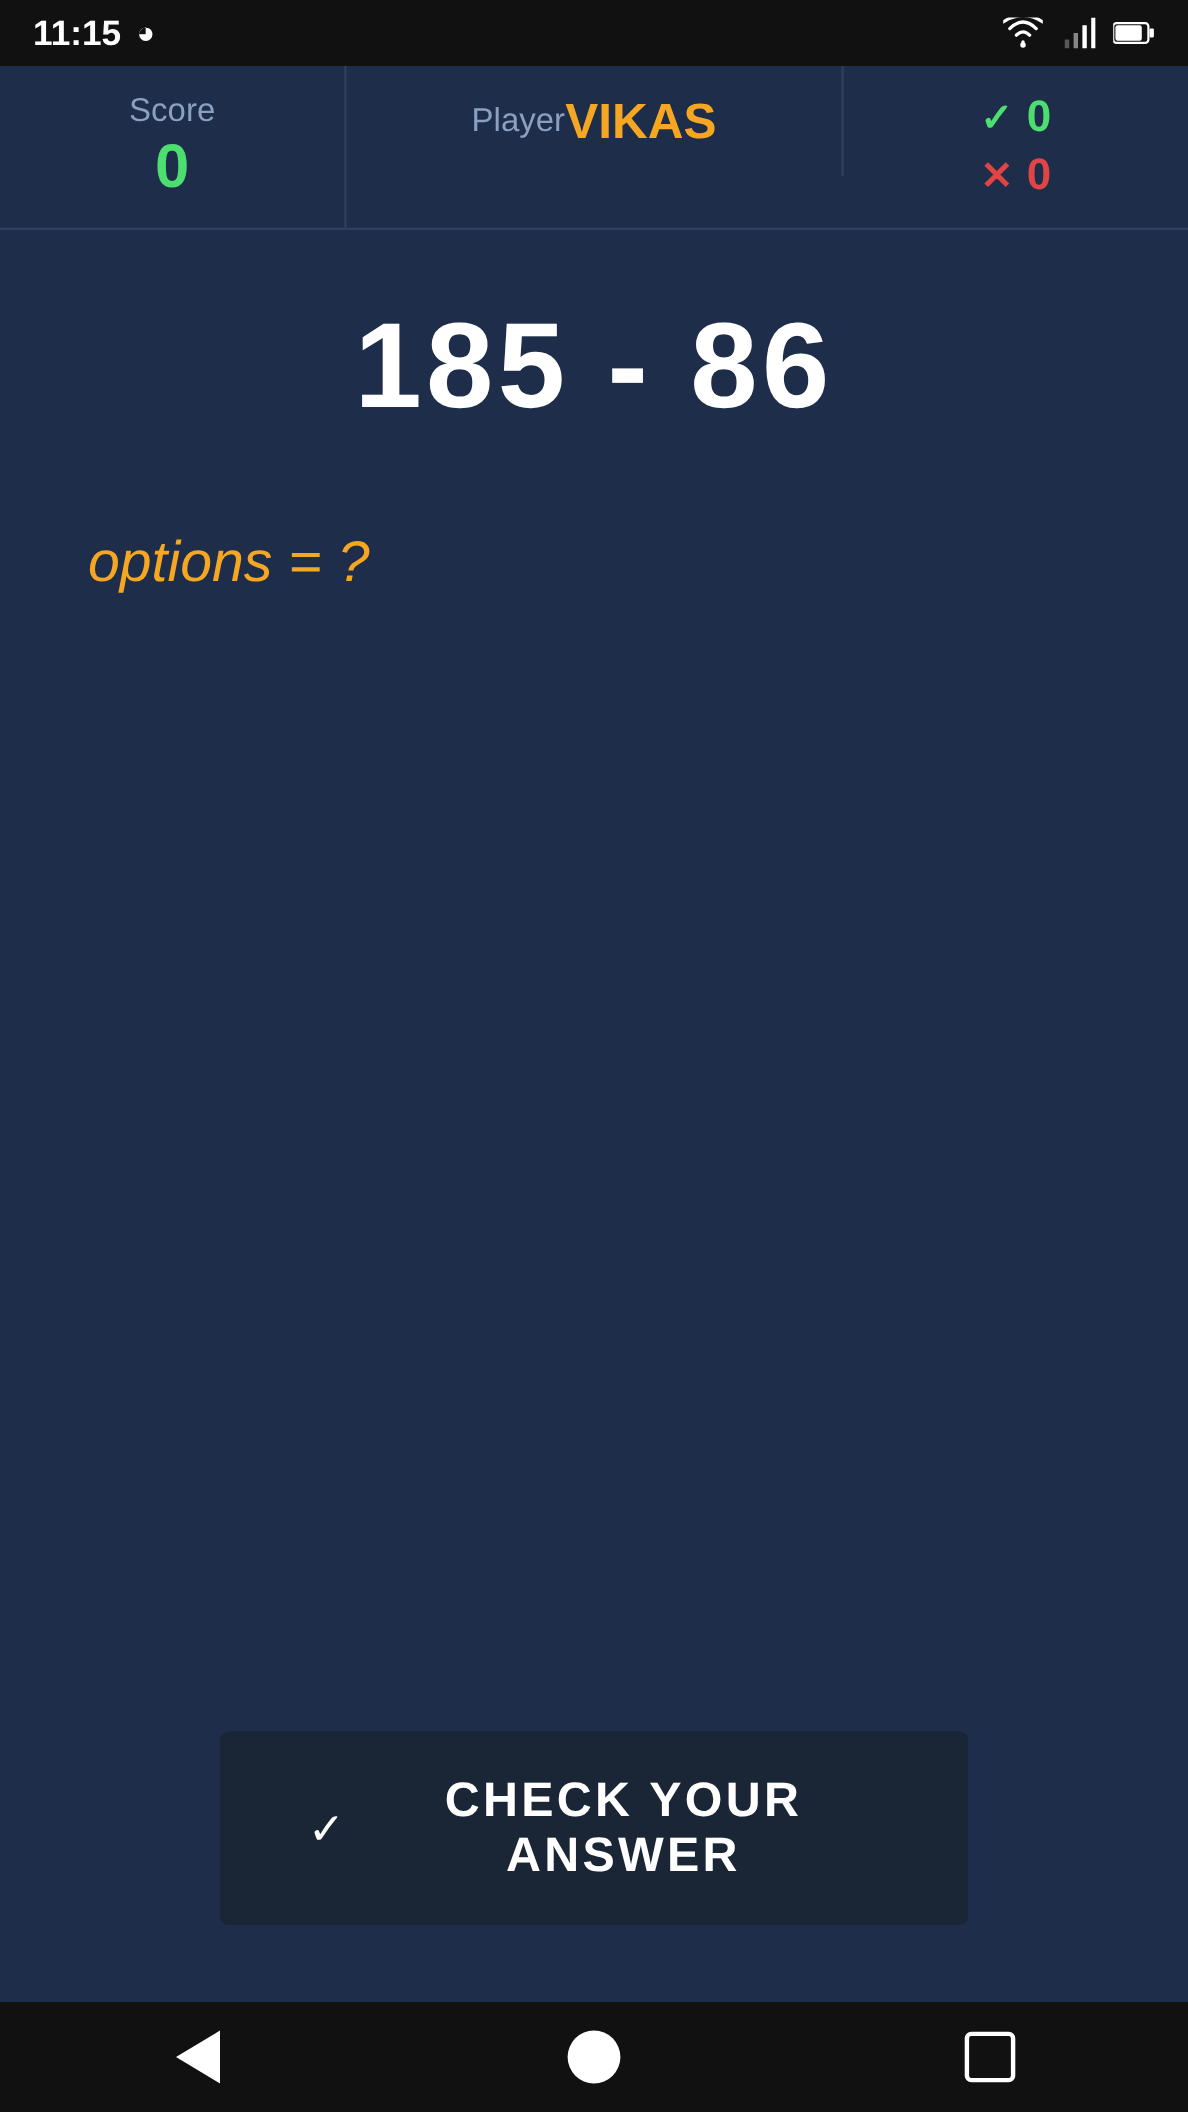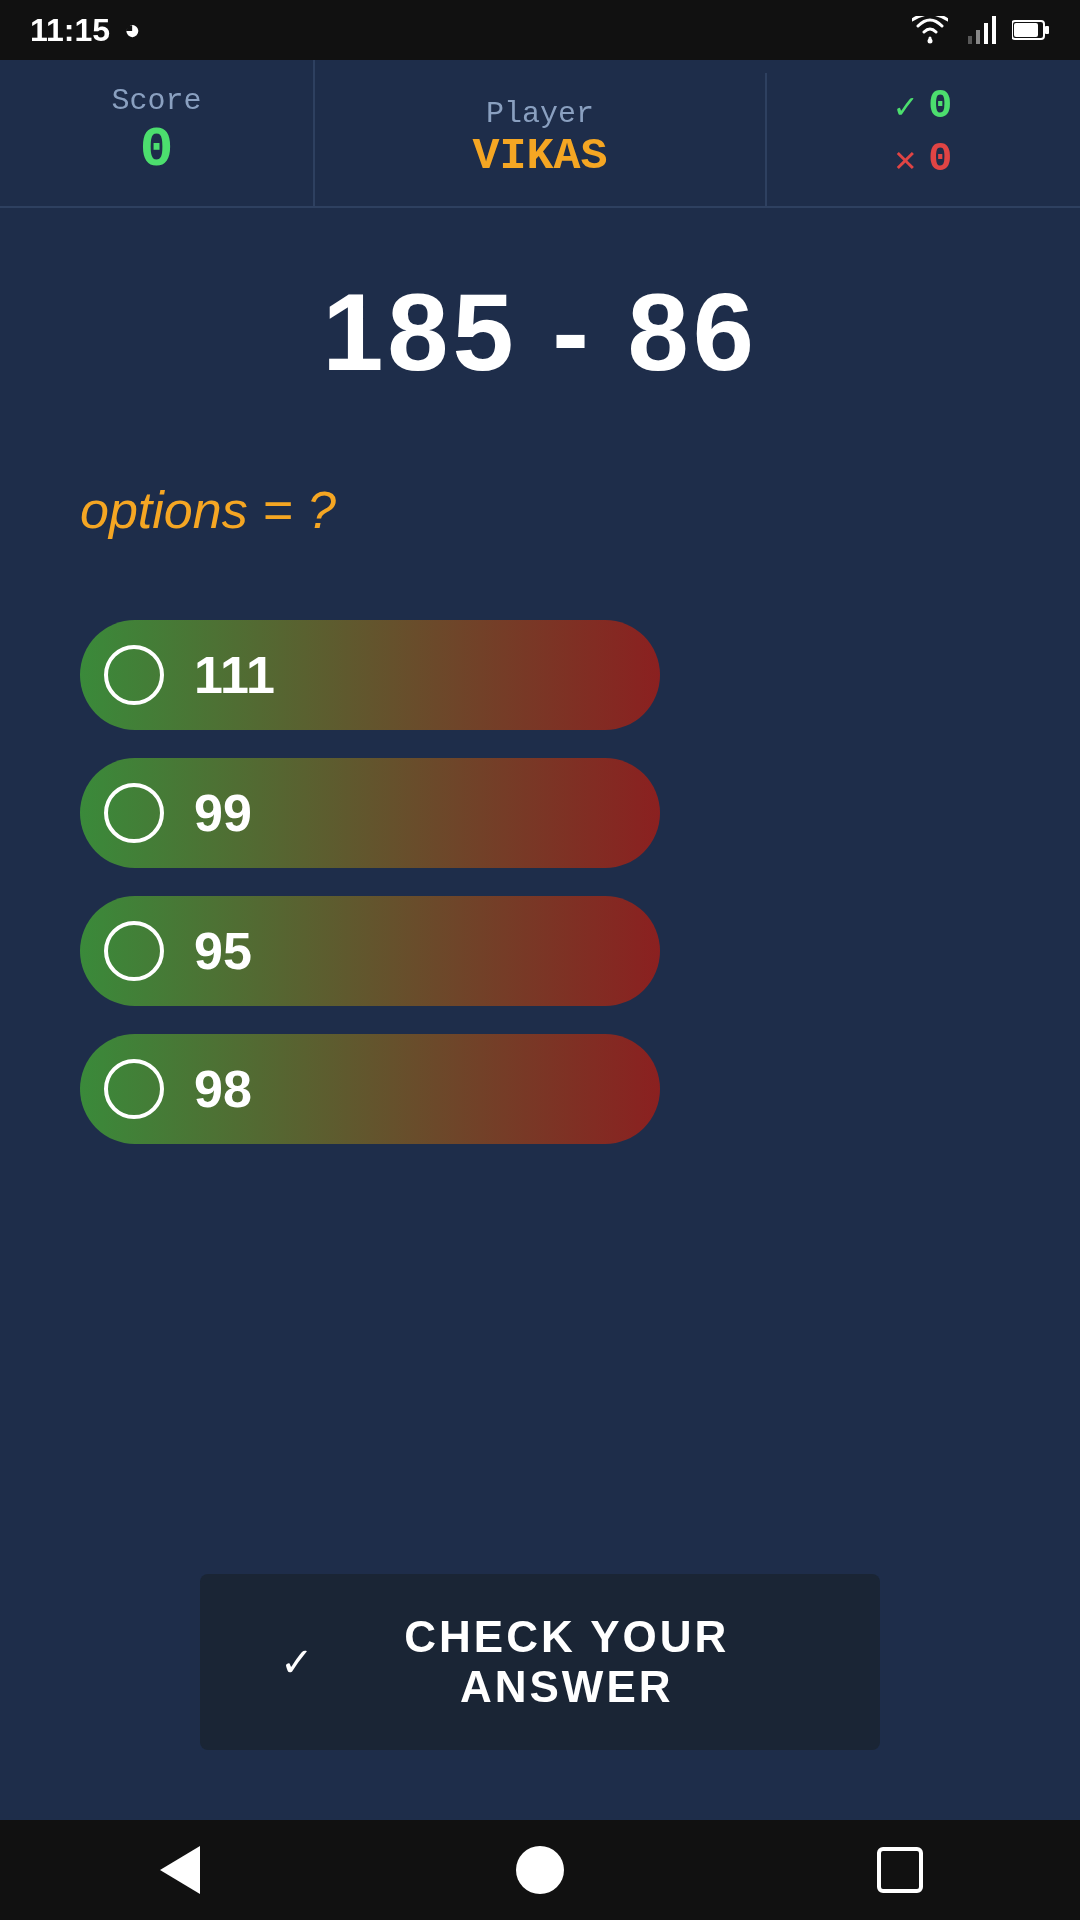--- a/index.html
+++ b/index.html
@@ -41,40 +41,39 @@
     }
 
     .status-icon {
       font-size: 28px;
     }
 
     
     .header {
       background: #1e2d4a;
       display: flex;
-      align-items: flex-end;
+      align-items: flex-start;
       border-bottom: 2px solid #2e4060;
       flex-shrink: 0;
-      font-family: Liberation Mono, monospace;
     }
 
     .header-score {
       flex: 1;
       display: flex;
       flex-direction: column;
       align-items: center;
       justify-content: center;
       padding: 24px 20px;
       border-right: 2px solid #2e4060;
     }
 
     .header-player {
       flex: 1.5;
       display: flex;
-      flex-direction: column;
+      flex-direction: row;
       align-items: center;
       justify-content: center;
       padding: 24px 20px;
       border-right: 2px solid #2e4060;
     }
 
     .header-stats {
       flex: 1;
       display: flex;
       flex-direction: column;
@@ -325,43 +324,20 @@
     </div>
   </div>
 </div>
 
 <div class="main">
 
   <div class="question">185 - 86</div>
 
   <div class="options-label">options = ?</div>
 
-  <div class="options-list">
-
-    <button class="option-btn">
-      <div class="option-radio"></div>
-      <span class="option-text">111</span>
-    </button>
-
-    <button class="option-btn">
-      <div class="option-radio"></div>
-      <span class="option-text">99</span>
-    </button>
-
-    <button class="option-btn">
-      <div class="option-radio"></div>
-      <span class="option-text">95</span>
-    </button>
-
-    <button class="option-btn">
-      <div class="option-radio"></div>
-      <span class="option-text">98</span>
-    </button>
-
-  </div>
 
   <div class="check-btn-container">
     <button class="check-btn">
       <span class="check-icon">✓</span>
       <span class="check-btn-text">CHECK YOUR ANSWER</span>
     </button>
   </div>
 
 </div>
 

